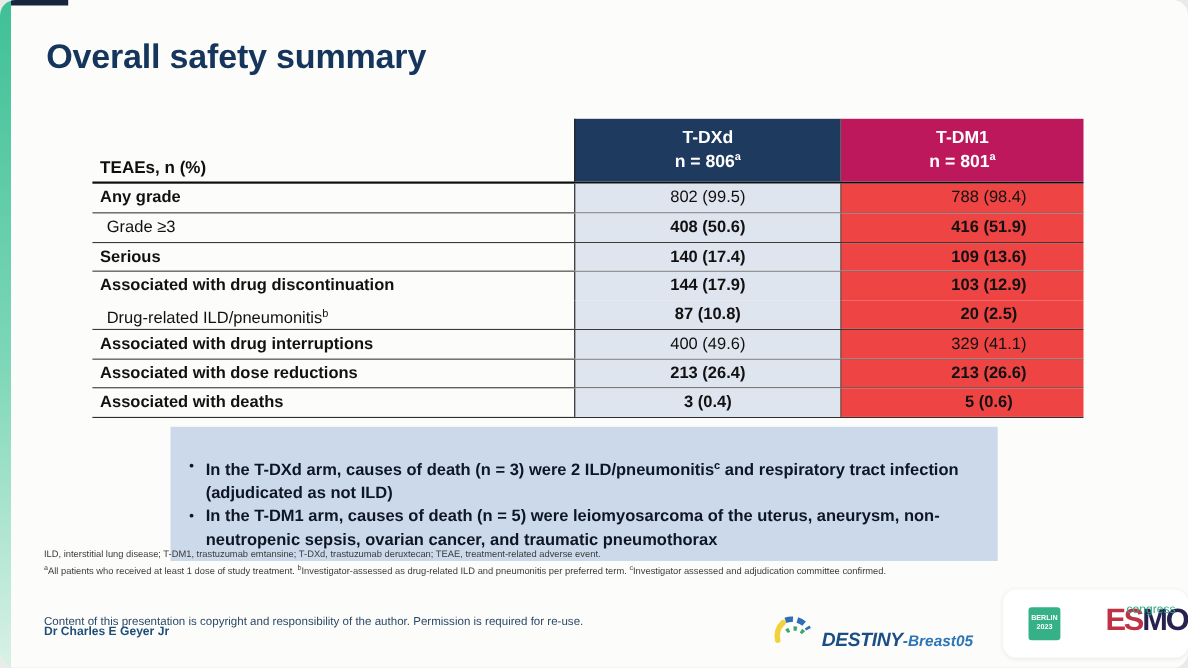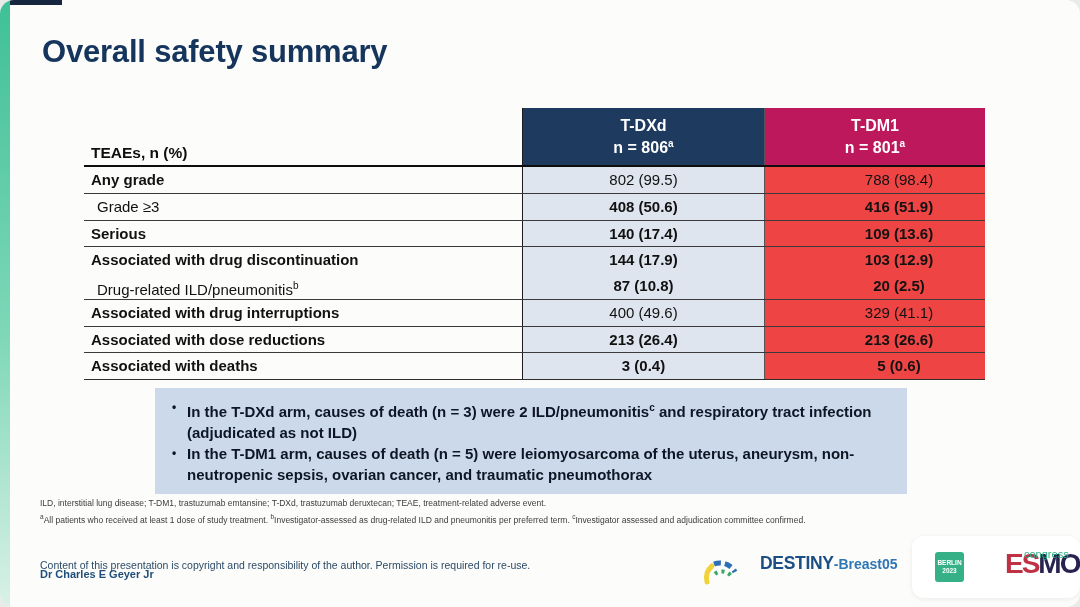--- a/index.html
+++ b/index.html
@@ -34,35 +34,35 @@
   .trow .c-v2{background:#ef4444;padding-left:48px;}
   .trow.nb{border-bottom:none;}
   .trow.last{border-bottom:1.6px solid #2e2e2e;}
   .bl .c-label{font-weight:700;}
   .ind .c-label{padding-left:13px;font-weight:400;}
   .bv .c-v1,.bv .c-v2{font-weight:700;}
   .c-label sup{font-size:10px;}
 
   
   .callout{position:absolute;left:155px;top:388px;width:752px;box-sizing:border-box;
-    background:#ccd9eb;padding:9px 14px 9px 10px;}
+    background:#ccd9eb;padding:25px 14px 9px 10px;}
   .bullet{position:relative;padding-left:22px;font-size:15px;font-weight:700;
     color:#0d1624;line-height:21px;}
   .bullet::before{content:"\2022";position:absolute;left:7px;top:0;font-size:12px;}
   .bullet sup{font-size:10px;}
 
   
   .footnotes{position:absolute;left:40px;top:497px;font-size:8.5px;color:#3b3b3b;
     line-height:13px;}
   .footnotes sup{font-size:6.5px;}
   .author{position:absolute;left:40px;top:568px;font-size:11px;font-weight:700;color:#1f4e79;}
   .copyright{position:absolute;left:40px;top:559px;font-size:10.5px;color:#2c4a67;}
 
   
-  .destiny{position:absolute;left:700px;top:553px;display:flex;align-items:flex-start;gap:20px;}
+  .destiny{position:absolute;left:700px;top:553px;display:flex;align-items:flex-end;gap:7px;font-style:italic;}
   .destiny .main{font-size:17.5px;font-weight:800;color:#1c4e86;letter-spacing:-0.3px;}
   .destiny .suffix{font-size:14px;font-weight:700;color:#2e75b6;}
 
   .esmo-card{position:absolute;left:912px;top:536px;width:168px;height:62px;background:#ffffff;
     border-radius:12px;box-shadow:0 1px 5px rgba(0,0,0,0.08);}
   .esmo-badge{position:absolute;left:23px;top:16px;width:29px;height:30px;background:#36b187;
     border-radius:3px;color:#fff;font-size:6.5px;font-weight:700;display:flex;
     flex-direction:column;align-items:center;justify-content:center;line-height:8px;}
   .esmo-word{position:absolute;left:55px;top:13px;font-size:28px;font-weight:800;
     letter-spacing:-2px;line-height:30px;margin-left:38px;}

